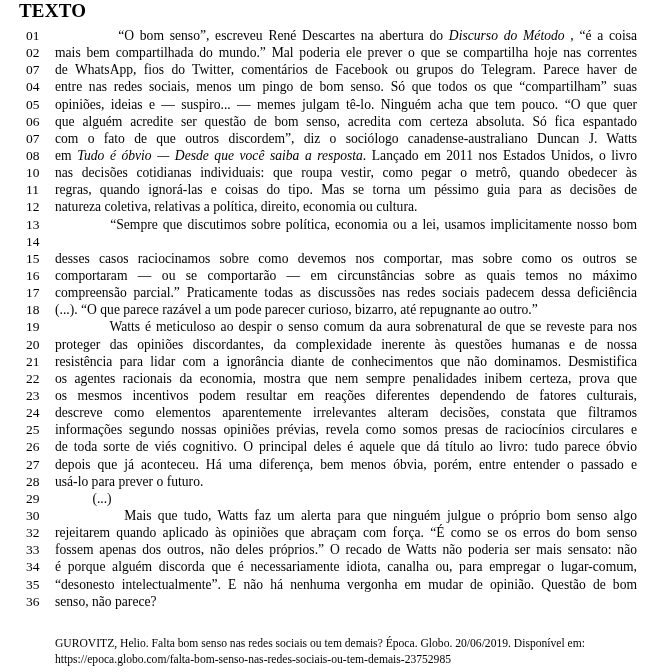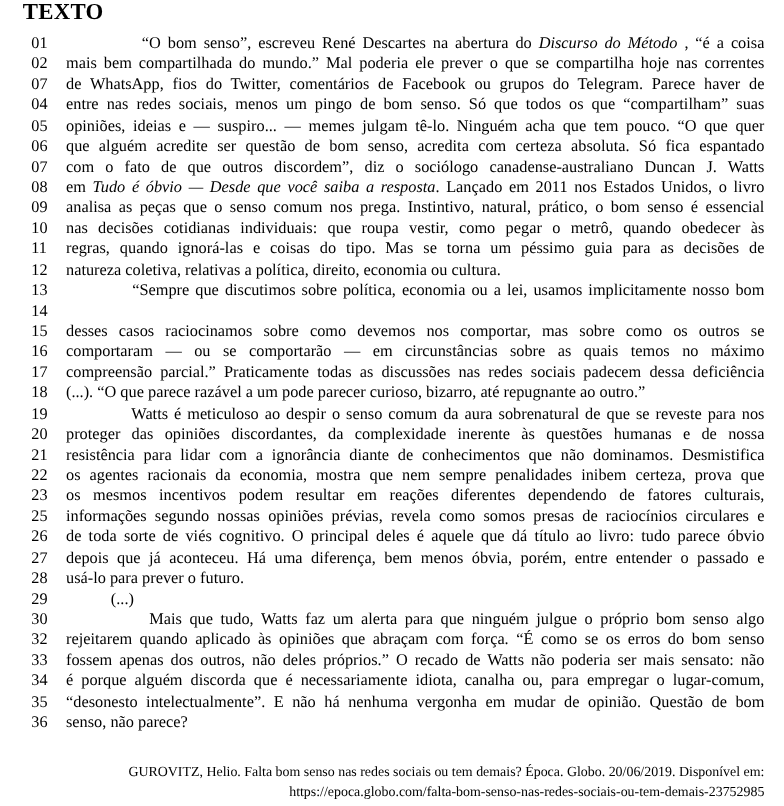--- a/index.html
+++ b/index.html
@@ -83,21 +83,21 @@
   .ital { font-style: italic; }
 
   
   .source {
     position: absolute;
     left: 55px;
     width: 582px;
     top: 636px;
     font-size: 11.6px;
     line-height: 15.5px;
-    text-align: right;
+    text-align: left;
   }
   .source .src-line { display: block; white-space: nowrap; }
 </style>
 </head>
 <body>
 
 <div id="page">
 
   <div class="doc-title">TEXTO</div>
 
@@ -128,24 +128,20 @@
       </div>
       <div class="line-row">
         <span class="line-no">07</span>
         <span class="line-text"><span>com o fato de que outros discordem”, diz o sociólogo canadense-australiano Duncan J. Watts</span></span>
       </div>
       <div class="line-row">
         <span class="line-no">08</span>
         <span class="line-text"><span>em </span><span class="ital">Tudo é óbvio — Desde que você saiba a resposta</span><span>. Lançado em 2011 nos Estados Unidos, o livro</span></span>
       </div>
       <div class="line-row">
-        <span class="line-no">09</span>
-        <span class="line-text"><span>analisa as peças que o senso comum nos prega. Instintivo, natural, prático, o bom senso é essencial</span></span>
-      </div>
-      <div class="line-row">
         <span class="line-no">10</span>
         <span class="line-text"><span>nas decisões cotidianas individuais: que roupa vestir, como pegar o metrô, quando obedecer às</span></span>
       </div>
       <div class="line-row">
         <span class="line-no">11</span>
         <span class="line-text"><span>regras, quando ignorá-las e coisas do tipo. Mas se torna um péssimo guia para as decisões de</span></span>
       </div>
       <div class="line-row">
         <span class="line-no">12</span>
         <span class="line-text ragged"><span>natureza coletiva, relativas a política, direito, economia ou cultura.</span></span>
@@ -185,20 +181,24 @@
         <span class="line-no">21</span>
         <span class="line-text"><span>resistência para lidar com a ignorância diante de conhecimentos que não dominamos. Desmistifica</span></span>
       </div>
       <div class="line-row">
         <span class="line-no">22</span>
         <span class="line-text"><span>os agentes racionais da economia, mostra que nem sempre penalidades inibem certeza, prova que</span></span>
       </div>
       <div class="line-row">
         <span class="line-no">23</span>
         <span class="line-text"><span>os mesmos incentivos podem resultar em reações diferentes dependendo de fatores culturais,</span></span>
+      </div>
+      <div class="line-row">
+        <span class="line-no">24</span>
+        <span class="line-text"><span>descreve como elementos aparentemente irrelevantes alteram decisões, constata que filtramos</span></span>
       </div>
       <div class="line-row">
         <span class="line-no">25</span>
         <span class="line-text"><span>informações segundo nossas opiniões prévias, revela como somos presas de raciocínios circulares e</span></span>
       </div>
       <div class="line-row">
         <span class="line-no">26</span>
         <span class="line-text"><span>de toda sorte de viés cognitivo. O principal deles é aquele que dá título ao livro: tudo parece óbvio</span></span>
       </div>
       <div class="line-row">

